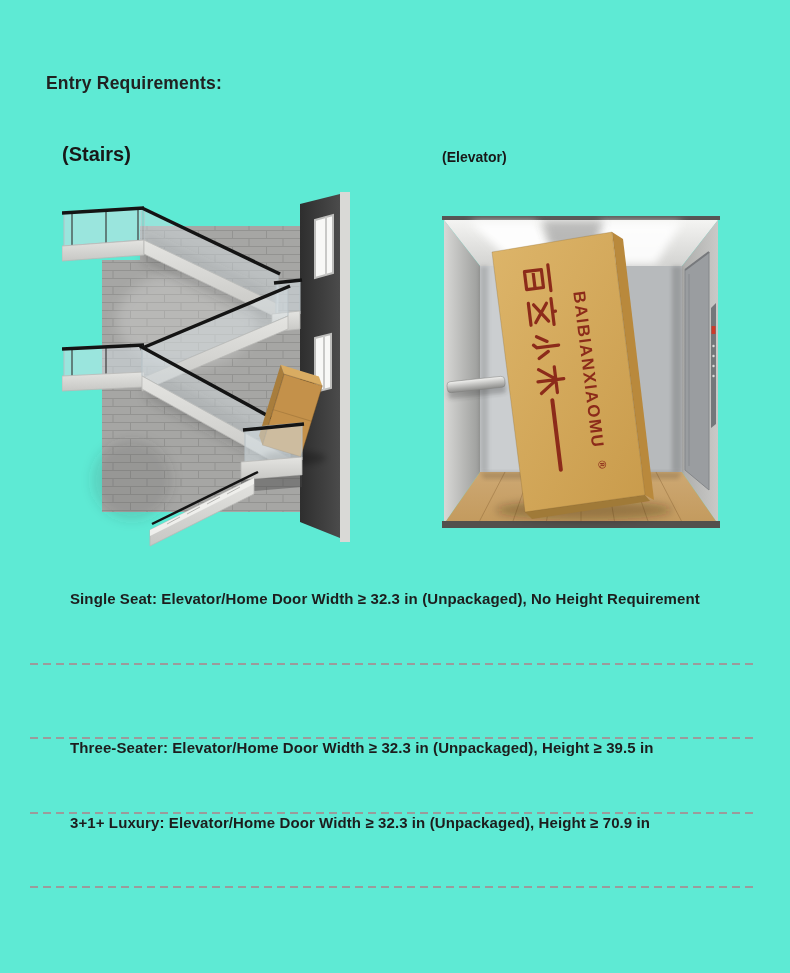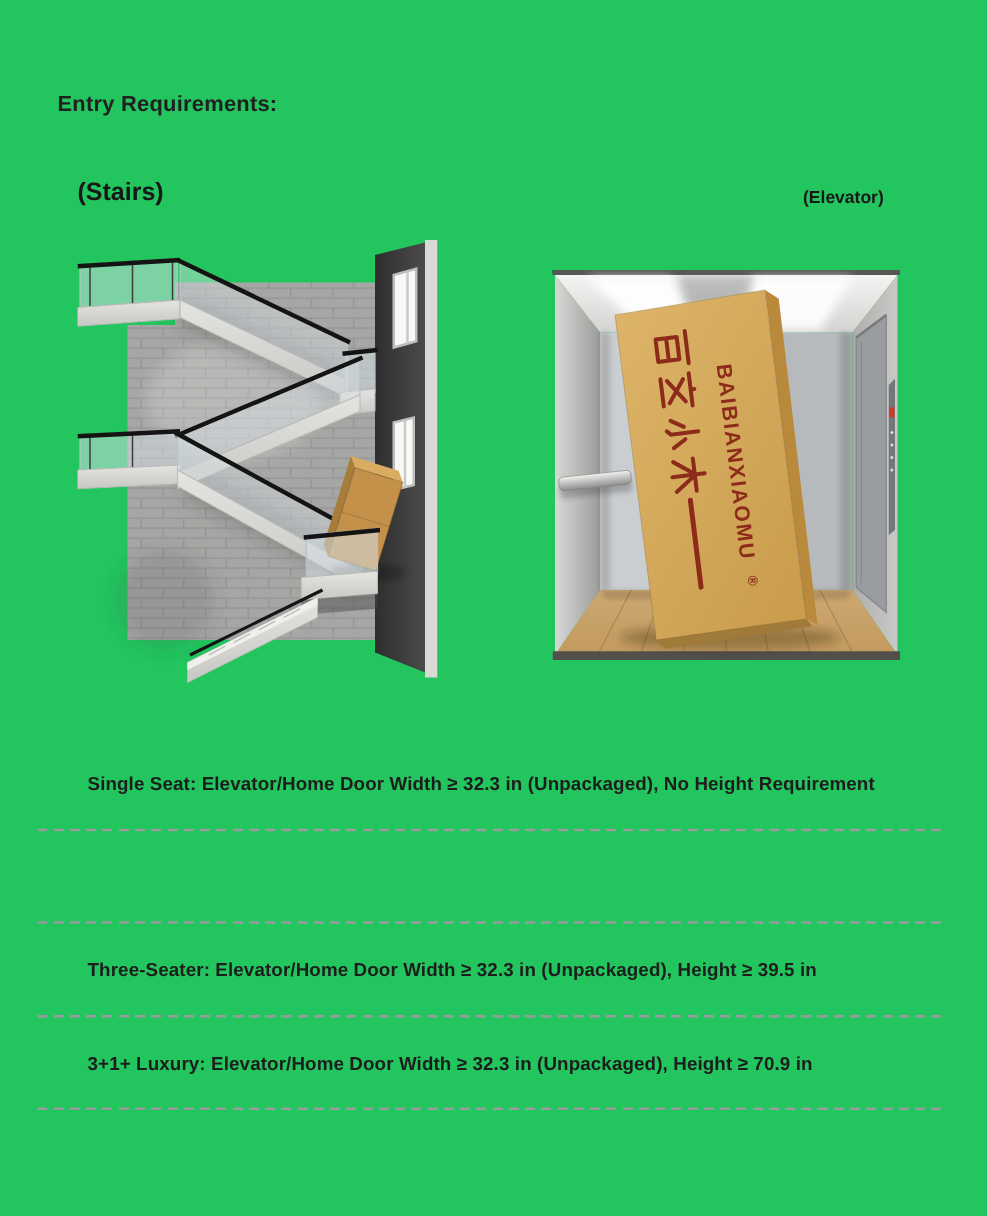--- a/index.html
+++ b/index.html
@@ -1,37 +1,37 @@
 <!DOCTYPE html>
 <html><head>
 <meta charset="utf-8">
 <title>Entry Requirements</title>
 <style>
   html,body{margin:0;padding:0;background:#fff;}
   .page{
-    position:relative;width:790px;height:973px;background:#22c55e;
+    position:relative;width:790px;height:973px;background:#5eead4;
     font-family:"Liberation Sans",sans-serif;overflow:hidden;
   }
   .heading{
     position:absolute;left:46px;top:73px;
     font-size:17.5px;font-weight:700;color:#212121;letter-spacing:.2px;
   }
   .fig-label-stairs{
     position:absolute;left:62px;top:143px;width:288px;text-align:left;
     font-size:20px;font-weight:600;color:#181818;
   }
   .fig-label-elevator{
-    position:absolute;left:429px;top:149px;width:278px;text-align:right;
+    position:absolute;left:442px;top:149px;width:278px;text-align:left;
     font-size:14px;font-weight:600;color:#181818;
   }
   .stairs-svg{position:absolute;left:62px;top:190px;width:288px;height:358px;}
   .elevator-svg{position:absolute;left:442px;top:216px;width:278px;height:312px;}
   .req-list{position:absolute;left:0;top:590px;width:790px;}
   .req-row{
-    position:relative;height:74.6px;display:flex;align-items:center;
+    position:relative;height:74.6px;display:flex;align-items:flex-start;
     padding-left:70px;box-sizing:border-box;
     font-size:15px;font-weight:600;color:#1d1d1d;letter-spacing:.1px;
   }
   .req-divider{
     position:absolute;left:30px;right:33px;bottom:0;height:2px;
     background:repeating-linear-gradient(to right,#9b9b9b 0 8px,transparent 8px 13px);
   }
 </style>
 </head>
 <body>

